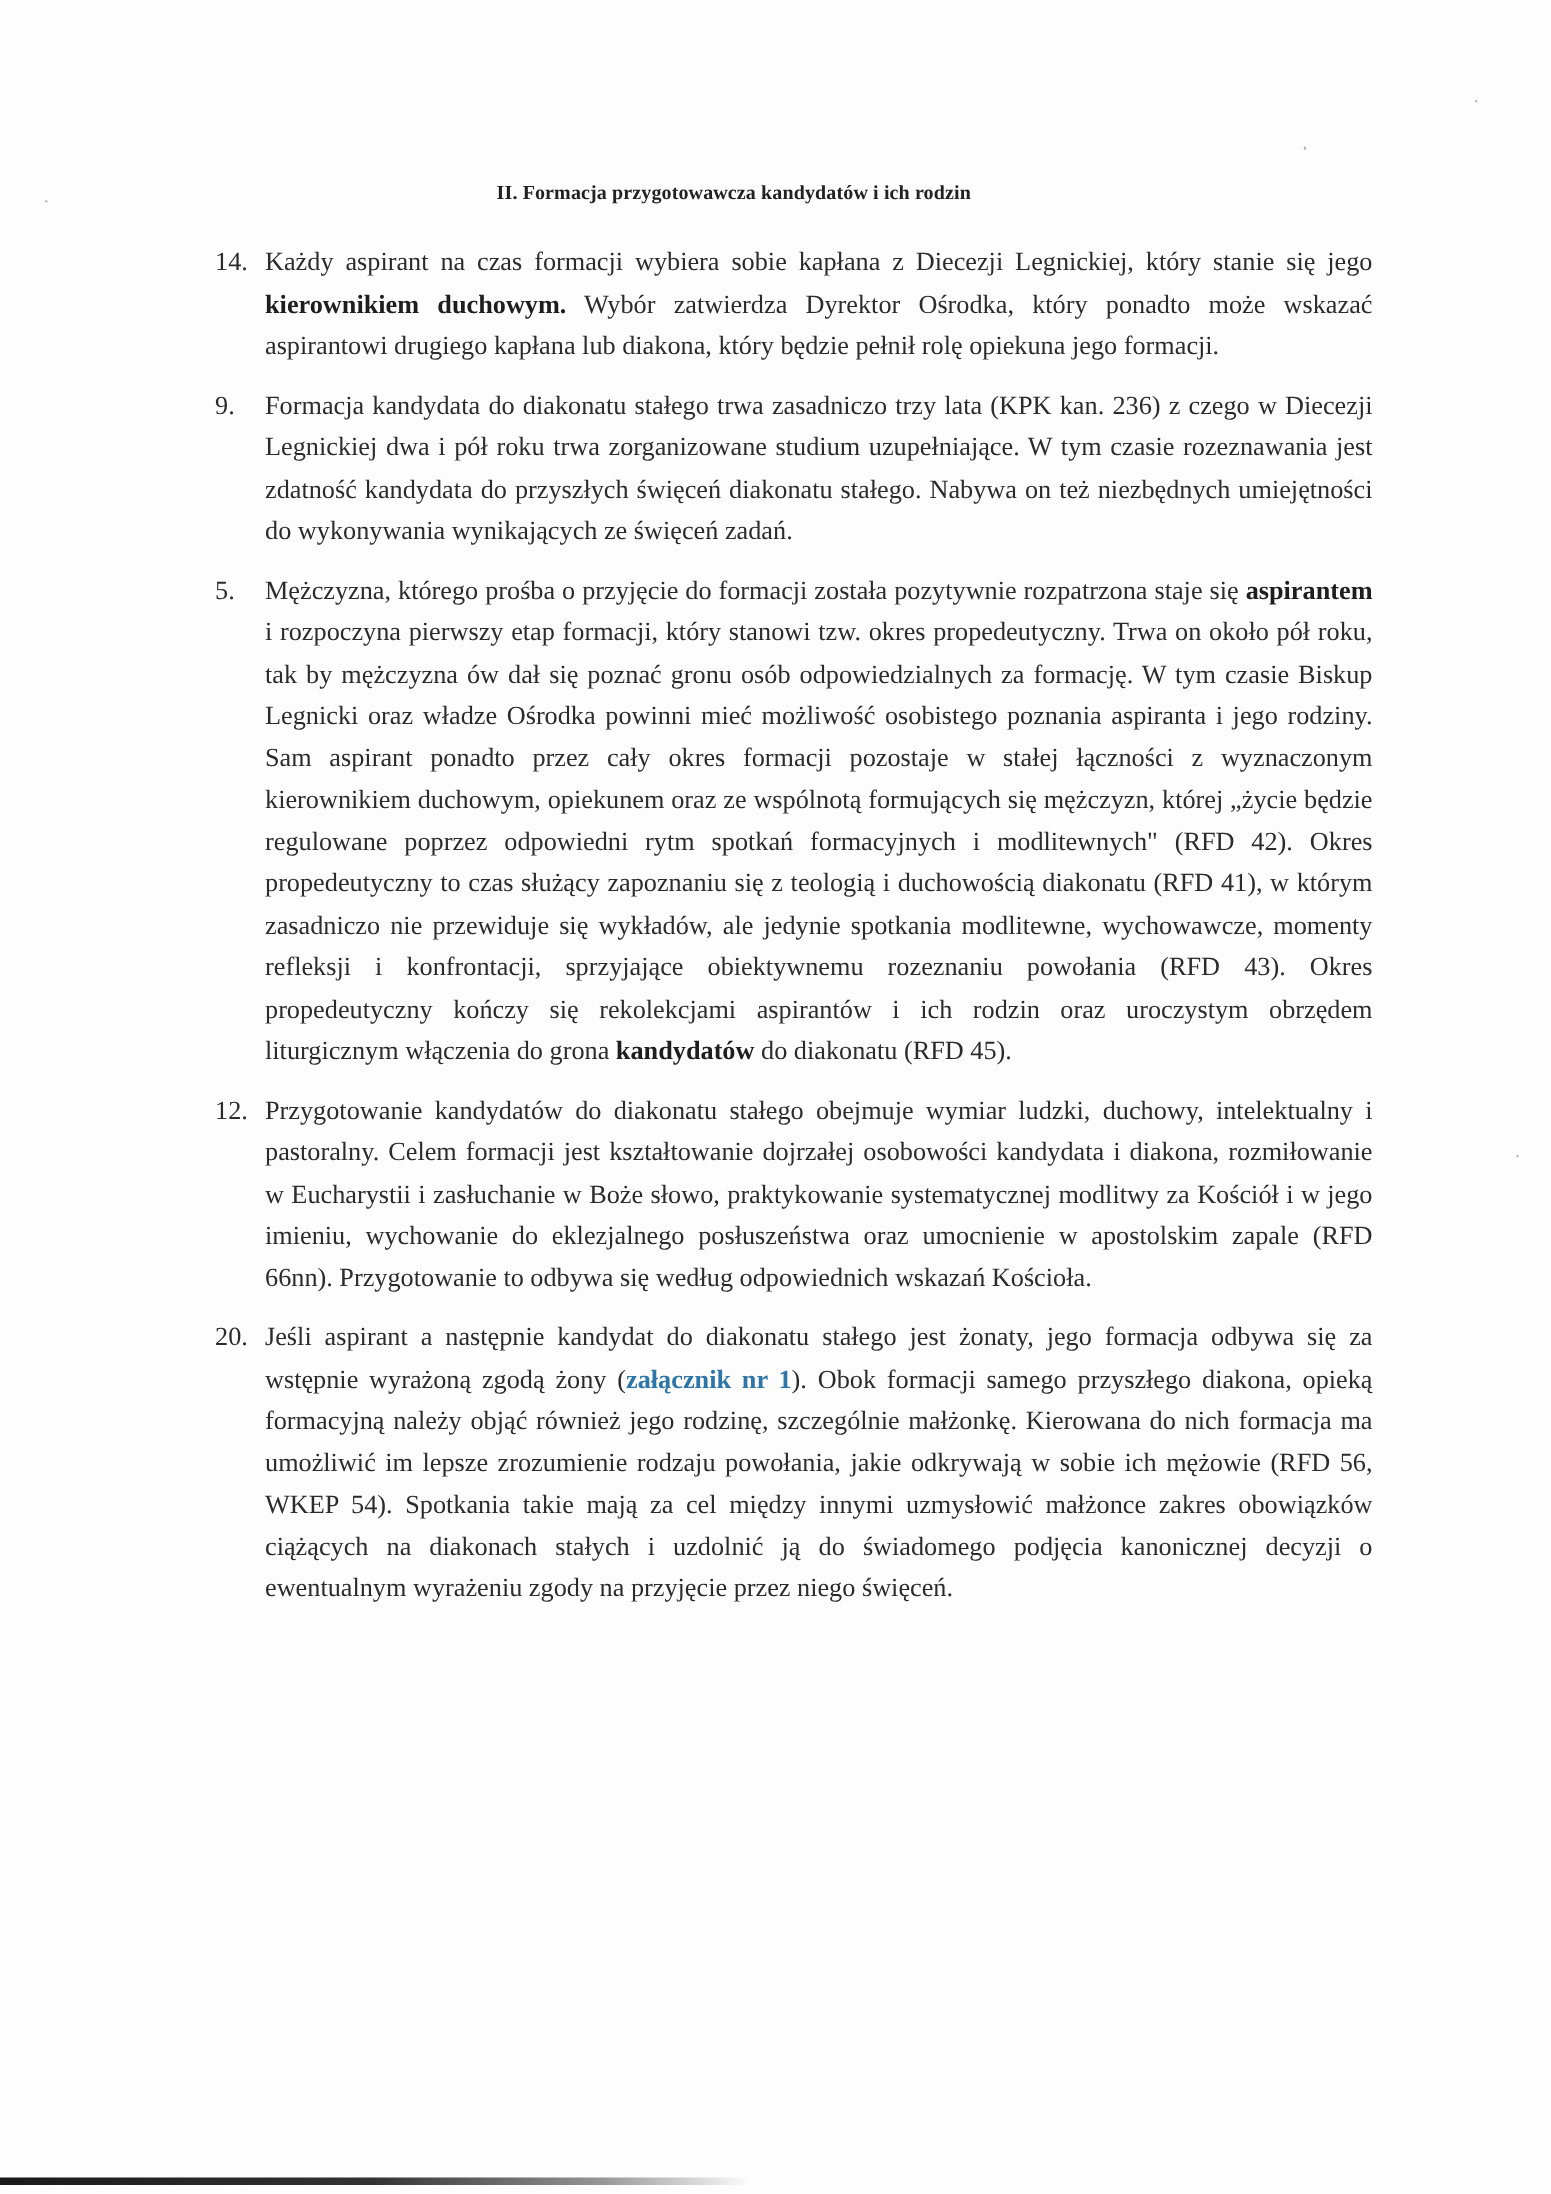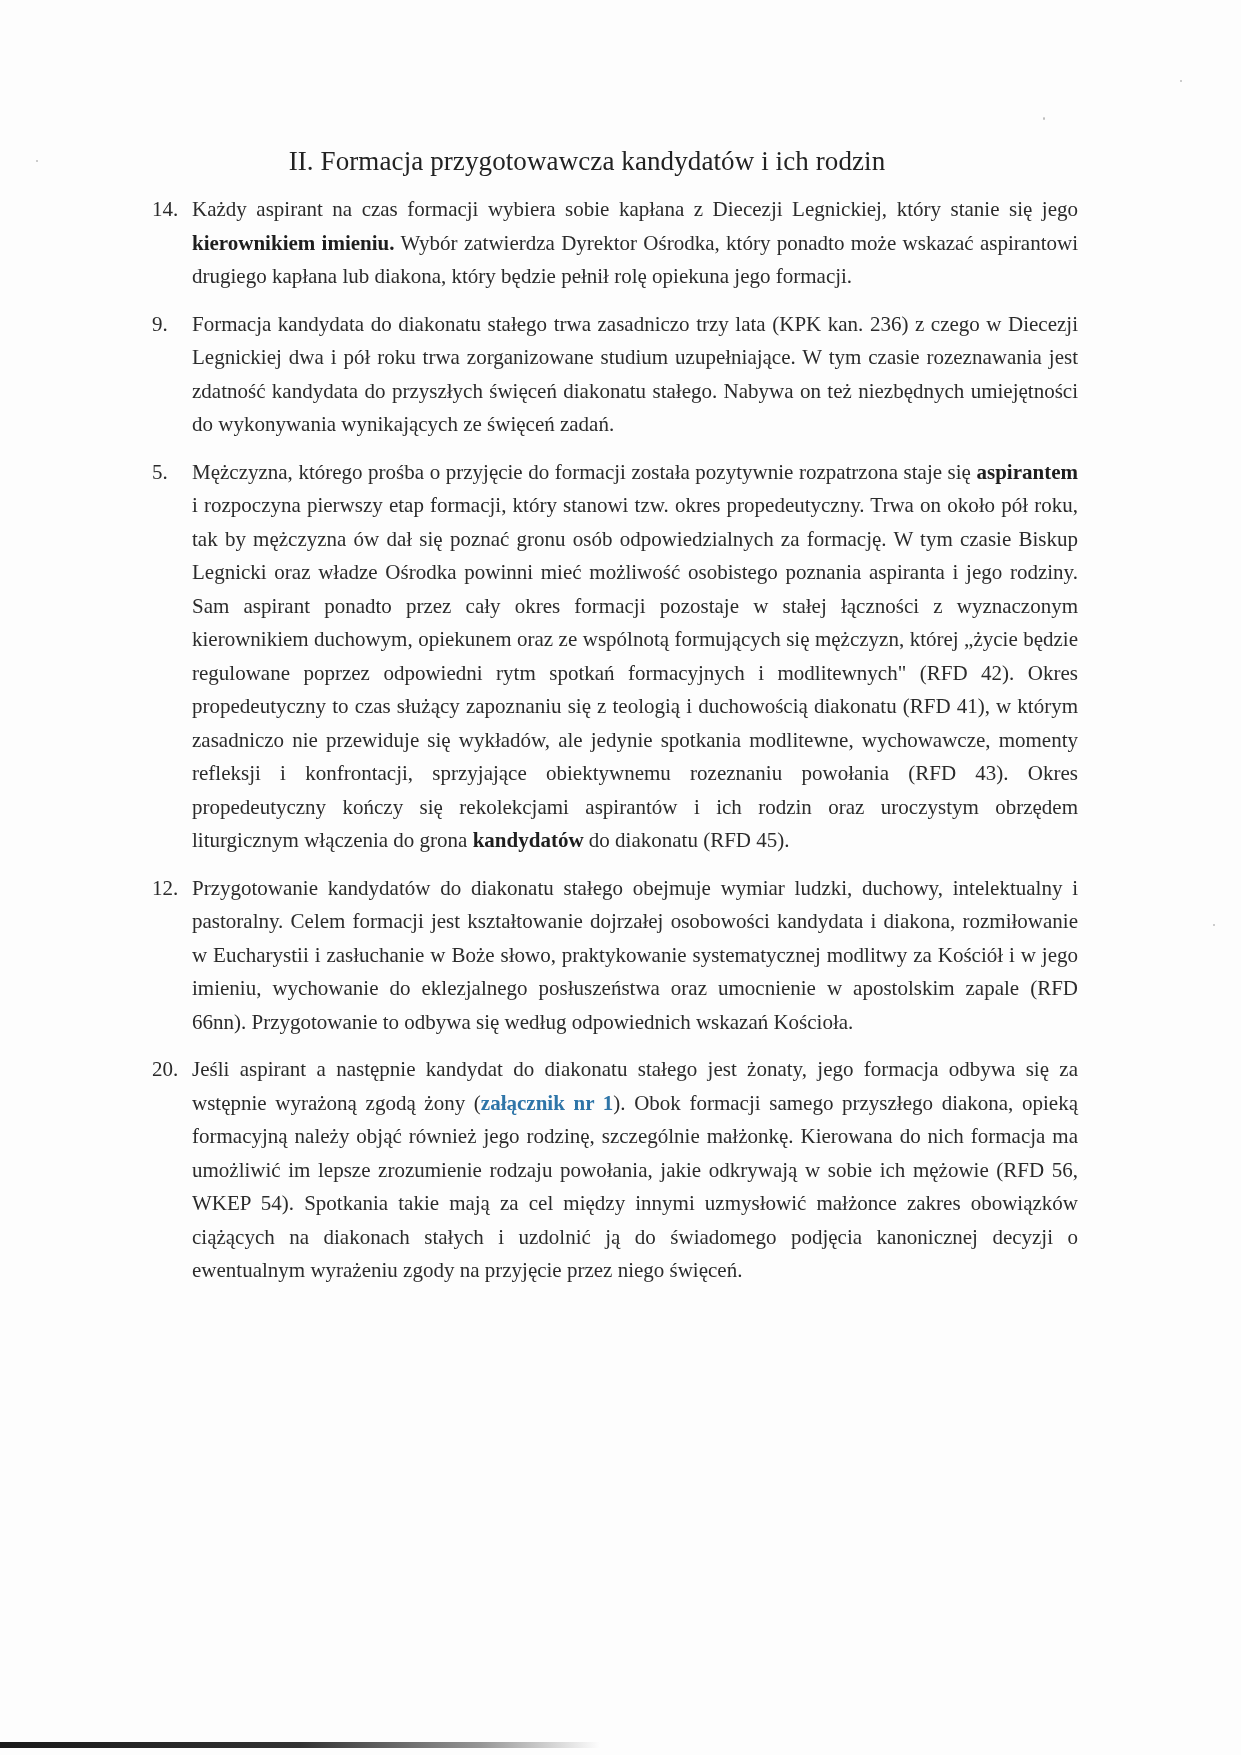--- a/index.html
+++ b/index.html
@@ -20,28 +20,28 @@
       left: 0; top: 0;
       width: 1241px; height: 1755px;
       background: #fdfdfd;
     }
     .heading {
       position: absolute;
       top: 146px;
       left: 0;
       width: 1174px;
       text-align: center;
-      font-size: 27px;
-      font-weight: normal;
+      font-size: 16px;
+      font-weight: bold;
       color: #222;
       letter-spacing: 0.1px;
     }
     .items {
       position: absolute;
-      left: 152px;
+      left: 172px;
       top: 193px;
       width: 926px;
       margin: 0;
       padding: 0;
       list-style: none;
     }
     .item {
       position: relative;
       padding-left: 40px;
       font-size: 21px;
@@ -71,21 +71,21 @@
   </style>
 </head>
 <body>
 
 <div class="page">
   <div class="heading">II. Formacja przygotowawcza kandydatów i ich rodzin</div>
 
   <ol class="items">
     <li class="item">
       <span class="num">14.</span>
-      <span class="txt"><span>Każdy aspirant na czas formacji wybiera sobie kapłana z Diecezji Legnickiej, który stanie się jego </span><span class="b">kierownikiem imieniu.</span><span> Wybór zatwierdza Dyrektor Ośrodka, który ponadto może wskazać aspirantowi drugiego kapłana lub diakona, który będzie pełnił rolę opiekuna jego formacji.</span></span>
+      <span class="txt"><span>Każdy aspirant na czas formacji wybiera sobie kapłana z Diecezji Legnickiej, który stanie się jego </span><span class="b">kierownikiem duchowym.</span><span> Wybór zatwierdza Dyrektor Ośrodka, który ponadto może wskazać aspirantowi drugiego kapłana lub diakona, który będzie pełnił rolę opiekuna jego formacji.</span></span>
     </li>
 
     <li class="item">
       <span class="num">9.</span>
       <span class="txt"><span>Formacja kandydata do diakonatu stałego trwa zasadniczo trzy lata (KPK kan. 236) z czego w Diecezji Legnickiej dwa i pół roku trwa zorganizowane studium uzupełniające. W tym czasie rozeznawania jest zdatność kandydata do przyszłych święceń diakonatu stałego. Nabywa on też niezbędnych umiejętności do wykonywania wynikających ze święceń zadań.</span></span>
     </li>
 
     <li class="item">
       <span class="num">5.</span>
       <span class="txt"><span>Mężczyzna, którego prośba o przyjęcie do formacji została pozytywnie rozpatrzona staje się </span><span class="b">aspirantem</span><span> i rozpoczyna pierwszy etap formacji, który stanowi tzw. okres propedeutyczny. Trwa on około pół roku, tak by mężczyzna ów dał się poznać gronu osób odpowiedzialnych za formację. W tym czasie Biskup Legnicki oraz władze Ośrodka powinni mieć możliwość osobistego poznania aspiranta i jego rodziny. Sam aspirant ponadto przez cały okres formacji pozostaje w stałej łączności z wyznaczonym kierownikiem duchowym, opiekunem oraz ze wspólnotą formujących się mężczyzn, której „życie będzie regulowane poprzez odpowiedni rytm spotkań formacyjnych i modlitewnych" (RFD 42). Okres propedeutyczny to czas służący zapoznaniu się z teologią i duchowością diakonatu (RFD 41), w którym zasadniczo nie przewiduje się wykładów, ale jedynie spotkania modlitewne, wychowawcze, momenty refleksji i konfrontacji, sprzyjające obiektywnemu rozeznaniu powołania (RFD 43). Okres propedeutyczny kończy się rekolekcjami aspirantów i ich rodzin oraz uroczystym obrzędem liturgicznym włączenia do grona </span><span class="b">kandydatów</span><span> do diakonatu (RFD 45).</span></span>

